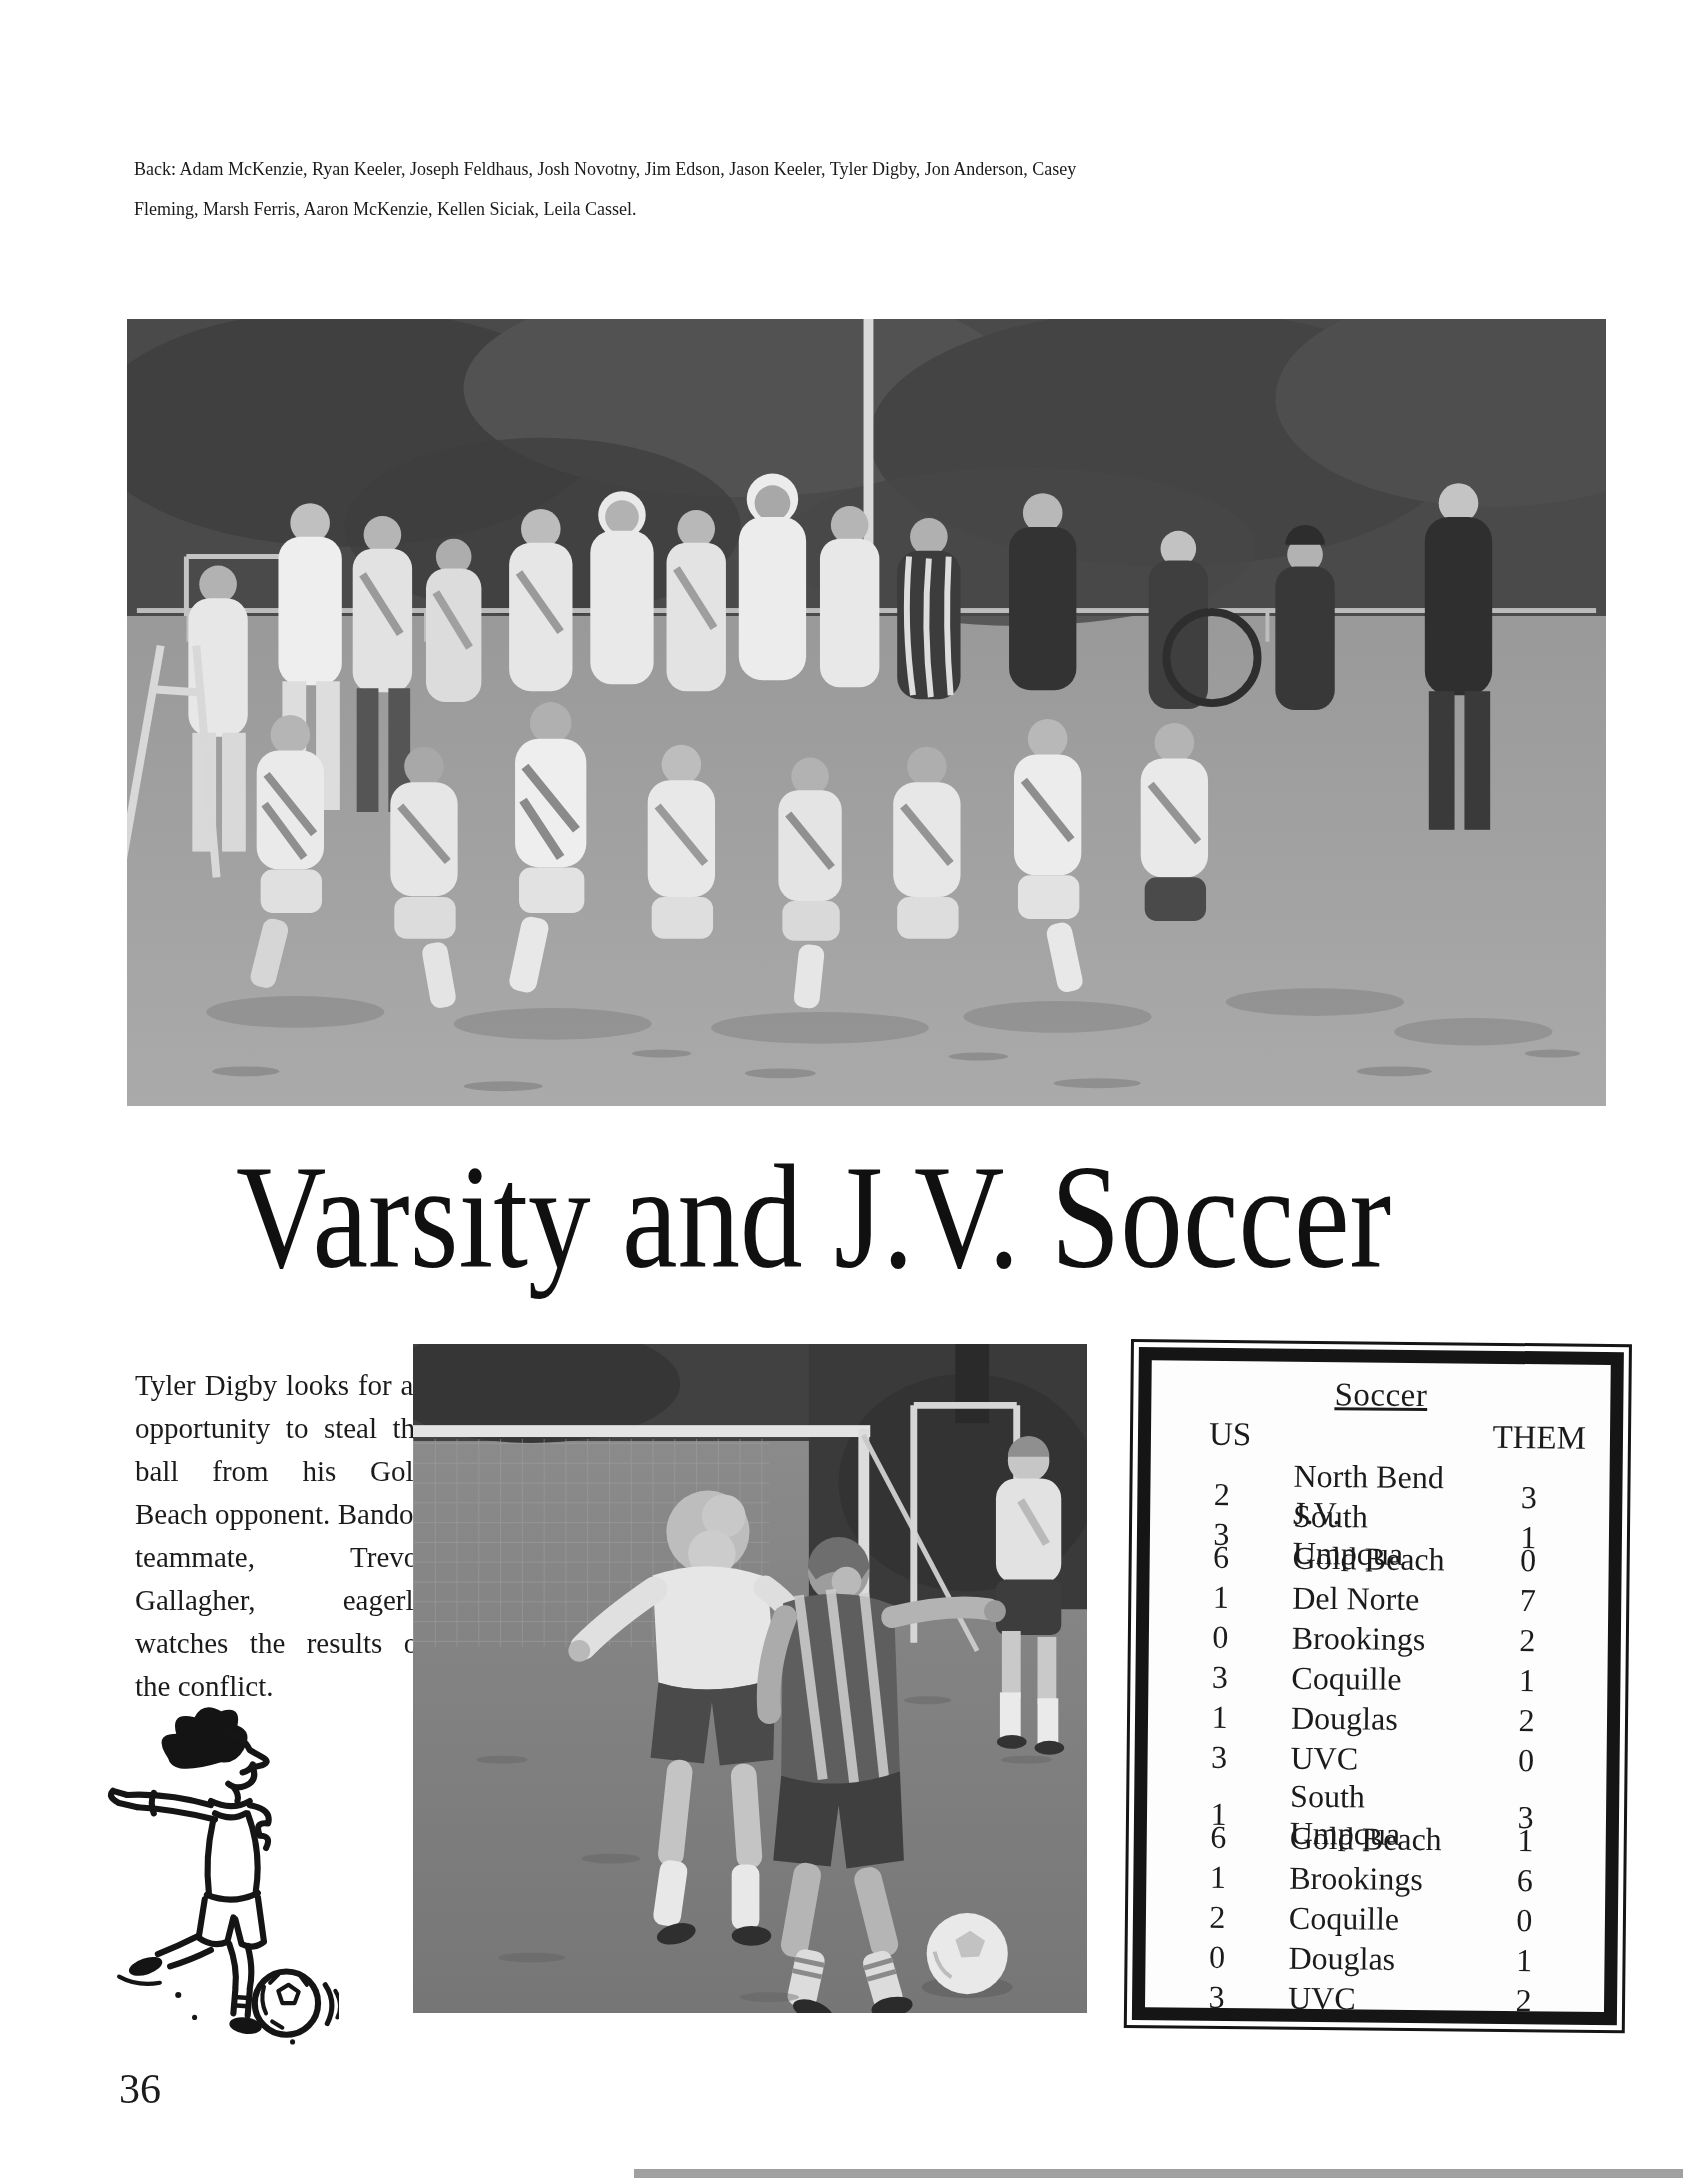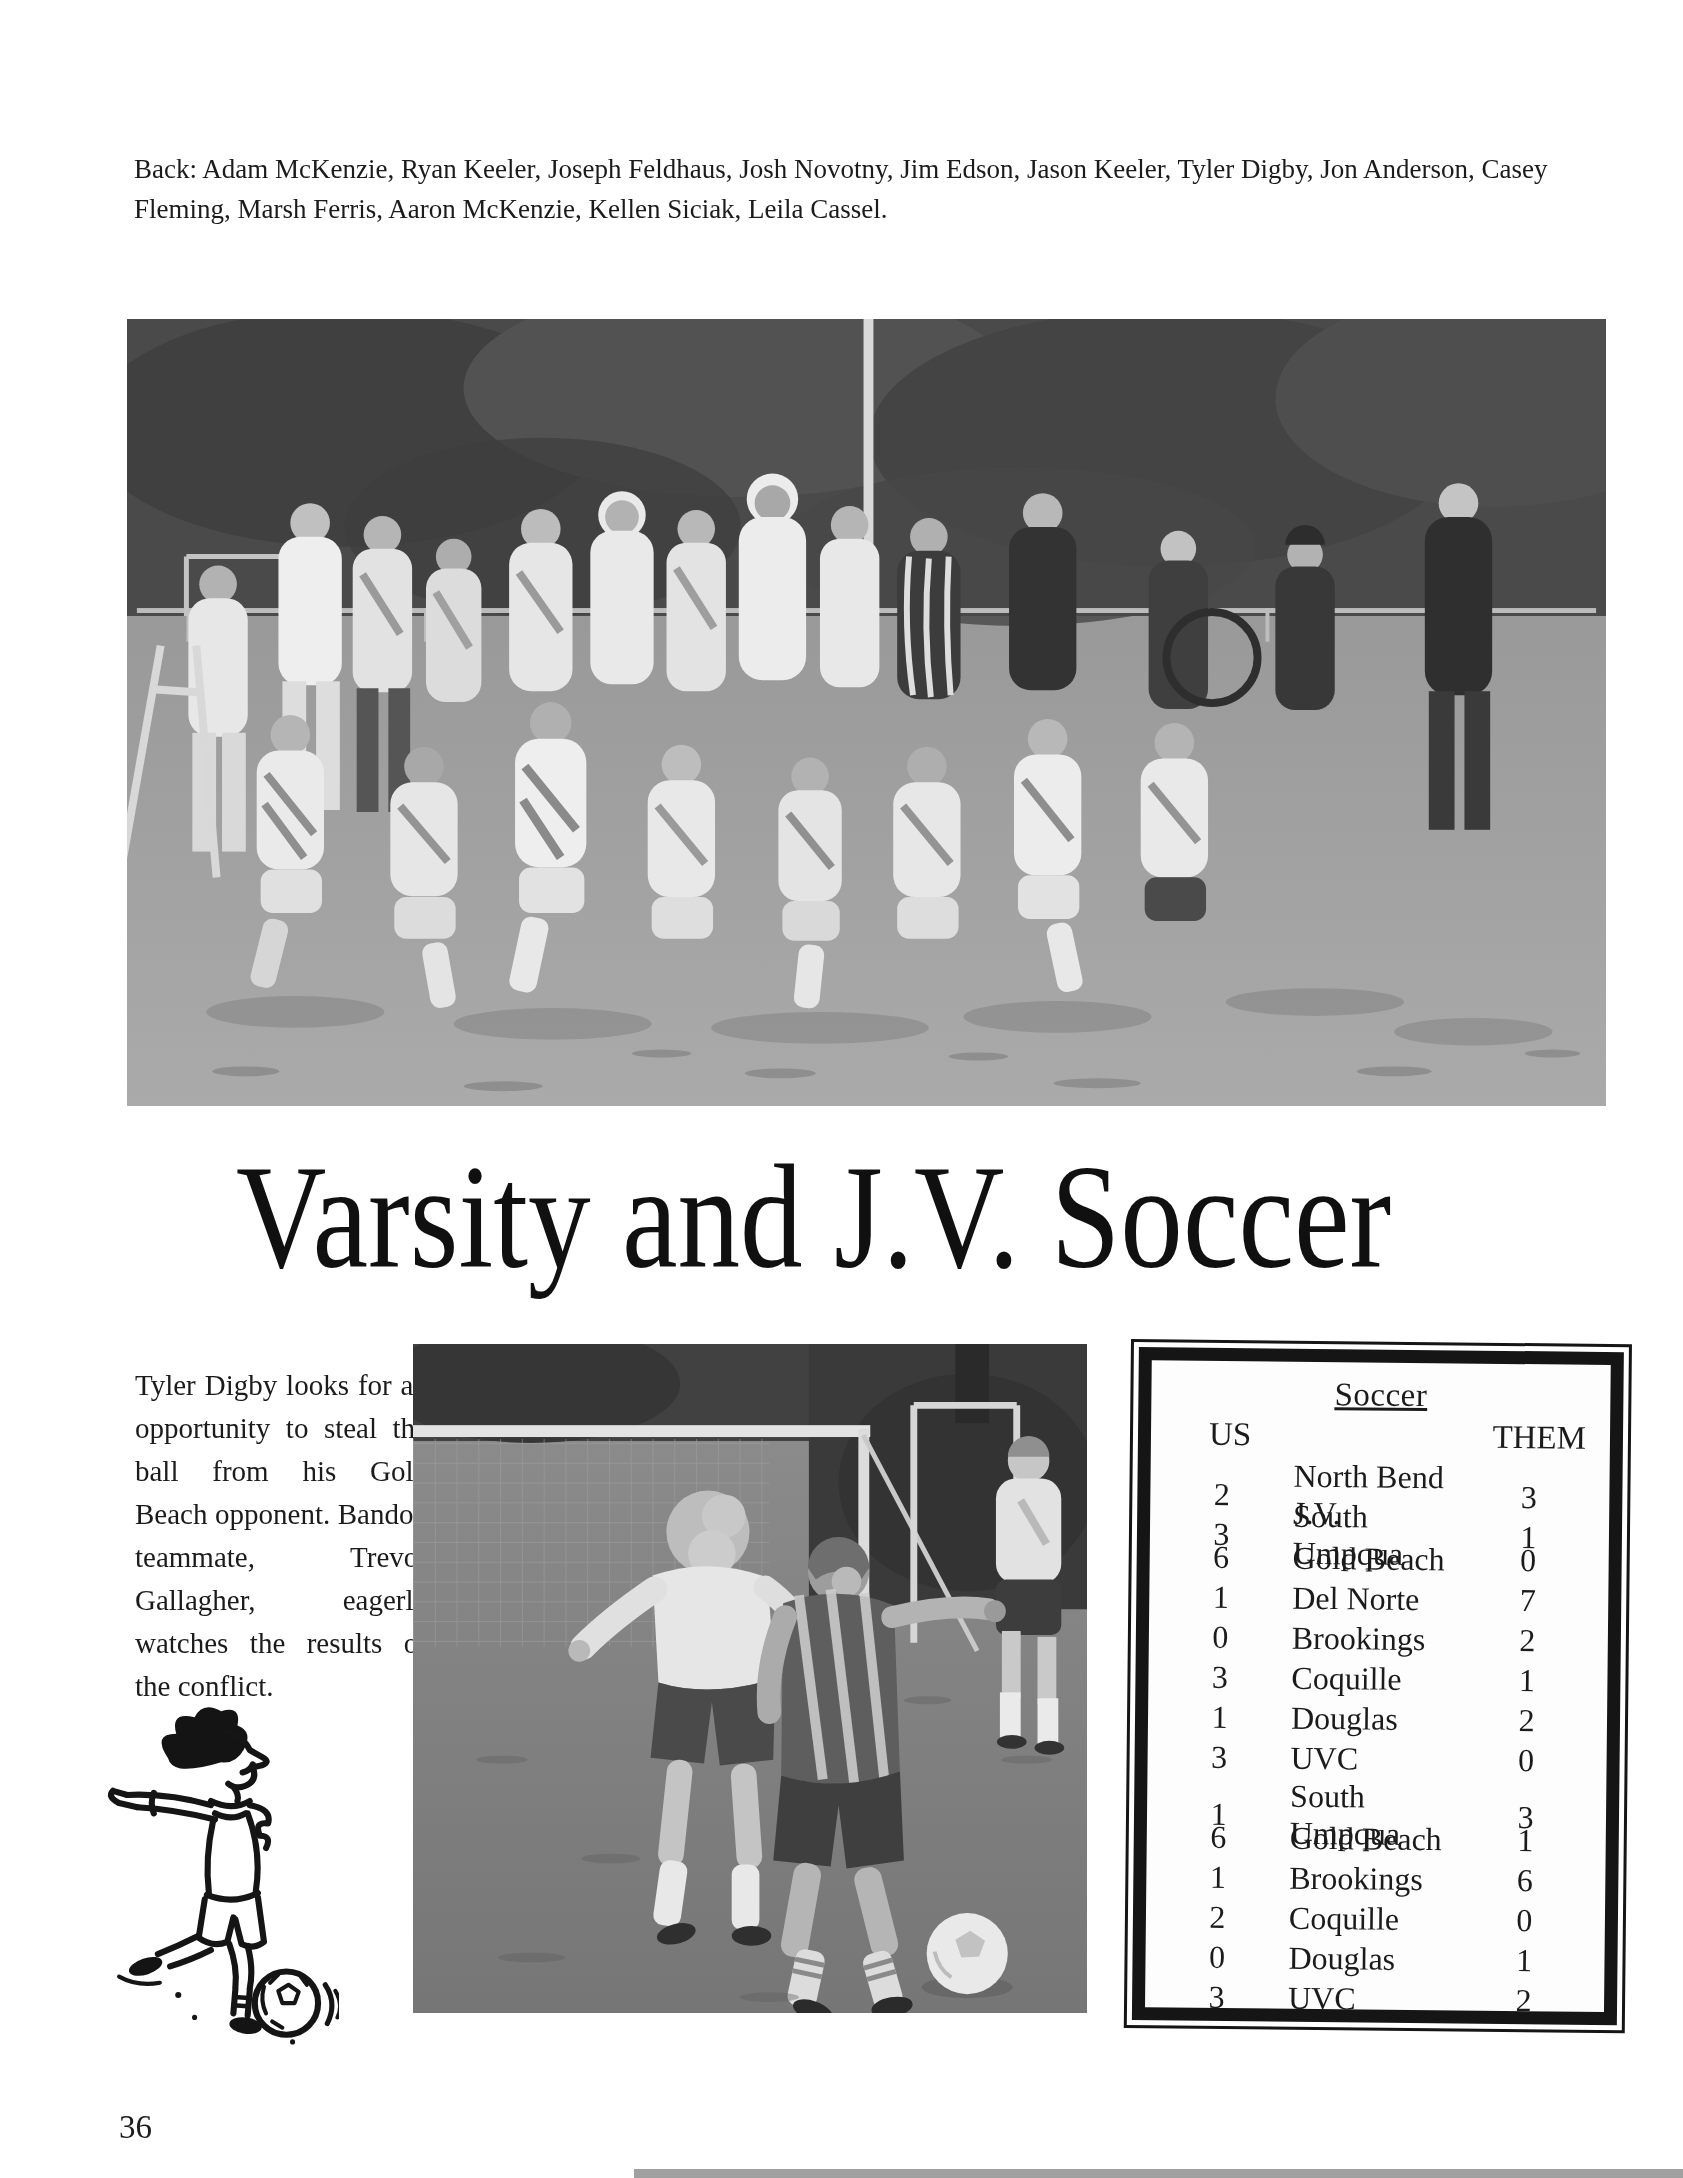--- a/index.html
+++ b/index.html
@@ -3,21 +3,21 @@
 <meta charset="utf-8">
 <style>
   html,body{margin:0;padding:0;background:#e8e8e8;}
   .page{
     position:relative;width:1683px;height:2178px;background:#ffffff;
     margin:0 auto;overflow:hidden;
     font-family:"Liberation Serif","DejaVu Serif",serif;color:#1b1b1b;
   }
   
   .top-caption{position:absolute;left:134px;top:149px;width:1460px;
-    font-size:27px;line-height:40px;}
+    font-size:18px;line-height:40px;}
   .top-caption div{white-space:nowrap;}
   
   .photo{position:absolute;overflow:hidden;background:#9a9a9a;}
   .team-photo{left:127px;top:319px;width:1479px;height:787px;}
   .action-photo{left:413px;top:1344px;width:674px;height:669px;}
   .photo svg{display:block;width:100%;height:100%;}
   
   .page-title{position:absolute;left:0;top:1135px;width:1627px;text-align:center;}
   .page-title .inner{display:inline-block;font-size:149px;line-height:1.1;
     transform:scaleX(0.84);transform-origin:50% 50%;white-space:nowrap;color:#101010;}
@@ -38,21 +38,21 @@
   .sb-rows{margin-top:2px;}
   .sb-row{display:grid;grid-template-columns:55px 1fr 117px;align-items:center;
     height:40px;font-size:32px;padding-left:22px;}
   .sb-row .us{text-align:center;}
   .sb-row .opp{padding-left:44px;}
   .sb-row .them{text-align:center;}
   
   .cartoon{position:absolute;left:91px;top:1699px;width:248px;height:347px;}
   .cartoon svg{width:100%;height:100%;display:block;}
   
-  .page-number{position:absolute;left:119px;top:2065px;font-size:33px;margin-top:44px;}
+  .page-number{position:absolute;left:119px;top:2065px;font-size:42px;}
   
   .scan-strip{position:absolute;left:634px;bottom:0;width:1049px;height:9px;
     background:#8f8f8f;opacity:0.85;}
 </style>
 </head>
 <body>
 
 <div class="page">
 
   <div class="top-caption">

